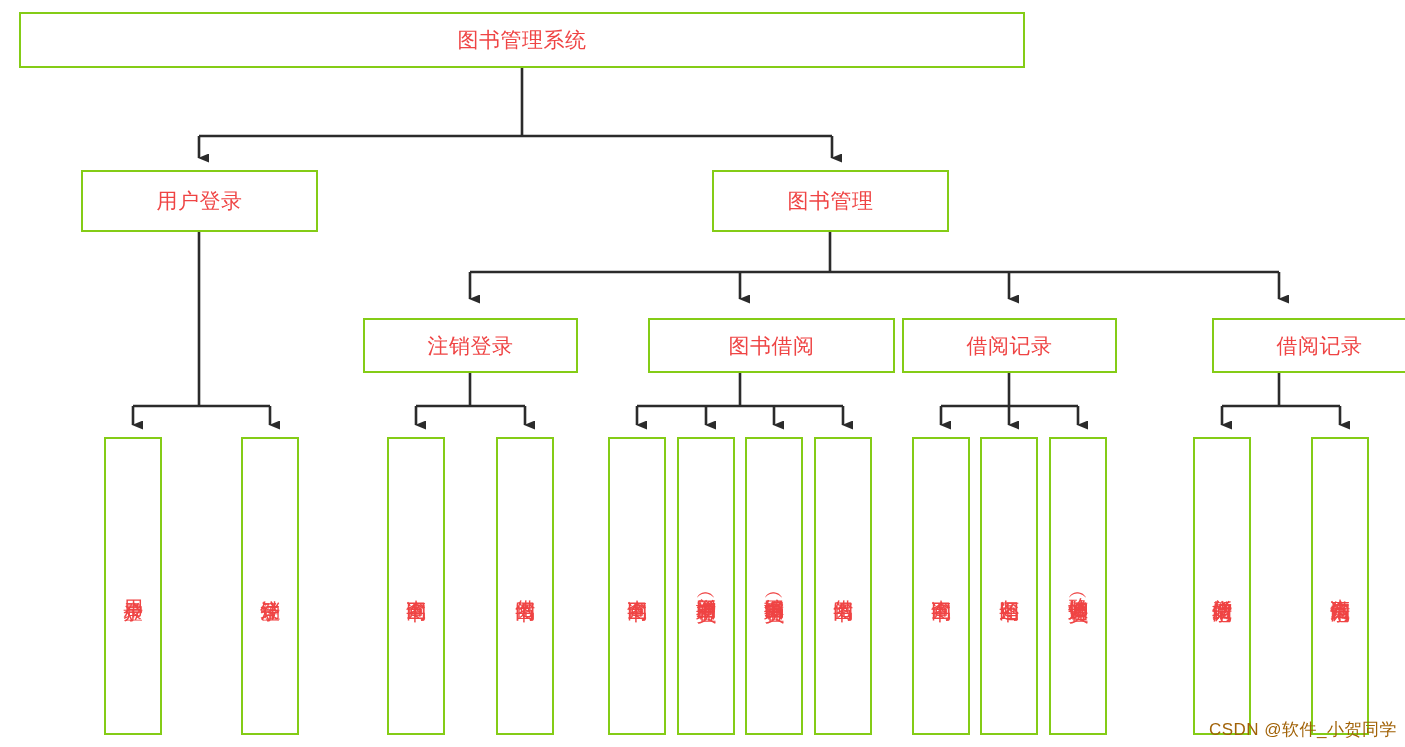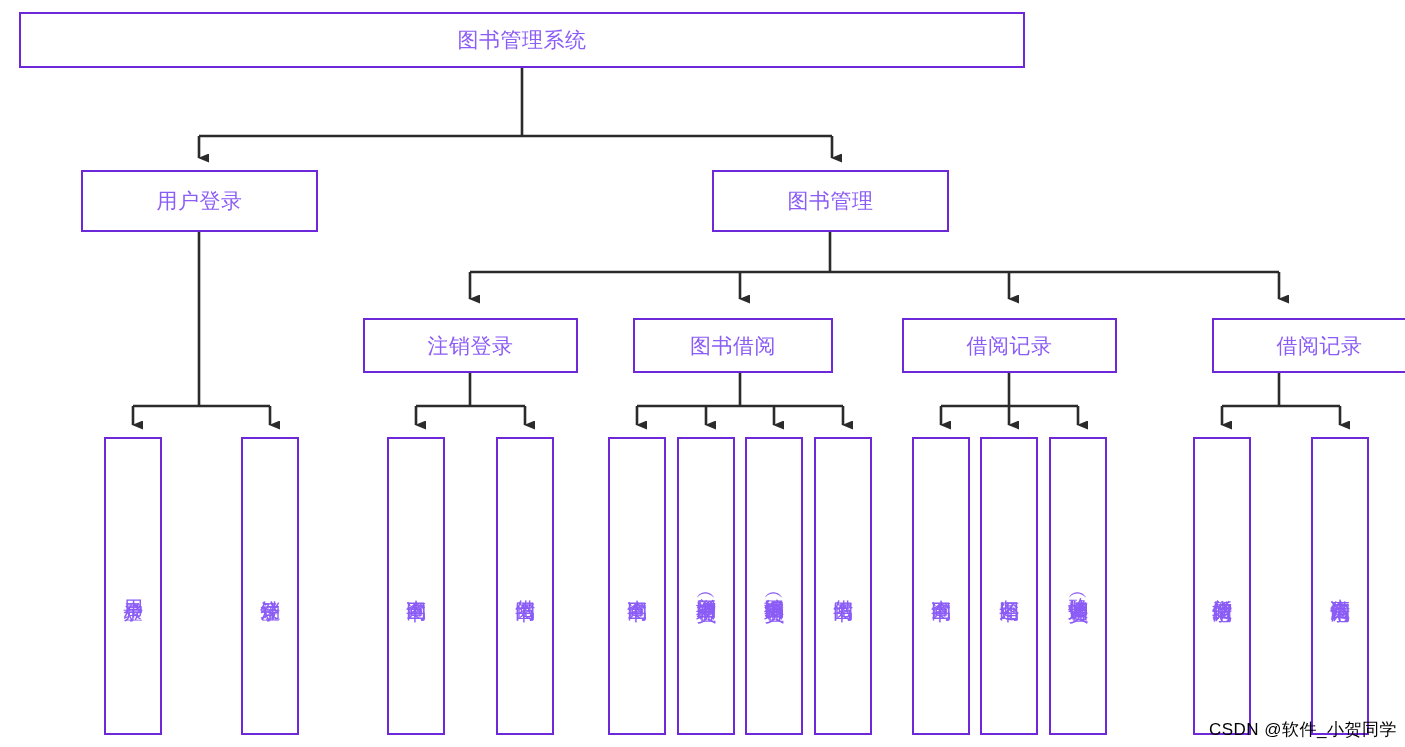--- a/index.html
+++ b/index.html
@@ -23,25 +23,25 @@
     position: absolute;
     left: 0;
     top: 0;
     width: 1405px;
     height: 747px;
   }
   .node {
     position: absolute;
     box-sizing: border-box;
     background: #ffffff;
-    border: 2px solid #6d28d9;
+    border: 2px solid #84cc16;
     display: flex;
     align-items: center;
     justify-content: center;
-    color: #8b5cf6;
+    color: #ef4444;
   }
   .node-label {
     display: block;
     line-height: 1.12;
     letter-spacing: 0.5px;
   }
   .node.horizontal .node-label {
     font-size: 21px;
     white-space: nowrap;
   }
@@ -57,21 +57,21 @@
     line-height: 1.18;
     letter-spacing: 1px;
     white-space: nowrap;
     max-height: 100%;
   }
   #watermark {
     position: absolute;
     right: 8px;
     bottom: 6px;
     font-size: 17px;
-    color: #000000;
+    color: #a16207;
     letter-spacing: 0.5px;
     white-space: nowrap;
     pointer-events: none;
     margin-top: 20px;
   }
 </style>
 </head>
 <body>
 
 <div id="diagram-root">
@@ -133,21 +133,21 @@
   <div class="node horizontal" style="left:81px; top:170px; width:237px; height:62px;">
     <span class="node-label">用户登录</span>
   </div>
   <div class="node horizontal" style="left:712px; top:170px; width:237px; height:62px;">
     <span class="node-label">图书管理</span>
   </div>
 
   <div class="node horizontal" style="left:363px; top:318px; width:215px; height:55px;">
     <span class="node-label">注销登录</span>
   </div>
-  <div class="node horizontal" style="left:633px; top:318px; width:200px; height:55px;">
+  <div class="node horizontal" style="left:648px; top:318px; width:247px; height:55px;">
     <span class="node-label">图书借阅</span>
   </div>
   <div class="node horizontal" style="left:902px; top:318px; width:215px; height:55px;">
     <span class="node-label">借阅记录</span>
   </div>
   <div class="node horizontal" style="left:1212px; top:318px; width:215px; height:55px;">
     <span class="node-label">借阅记录</span>
   </div>
 
   <div class="node vertical" style="left:104px; top:437px; width:58px; height:298px;">

